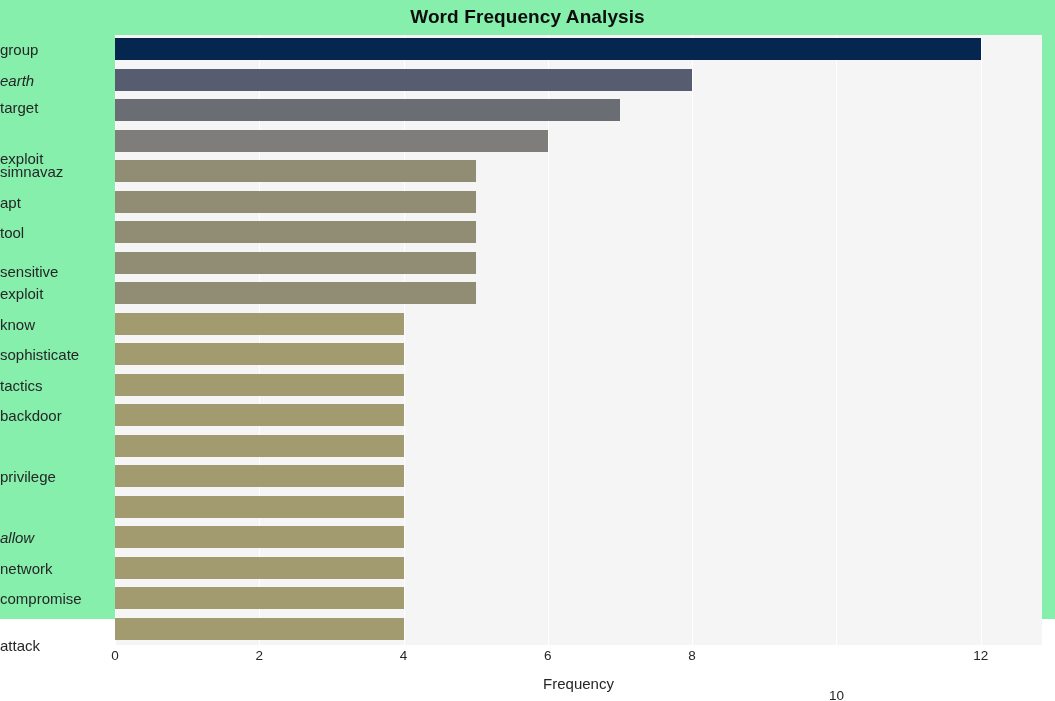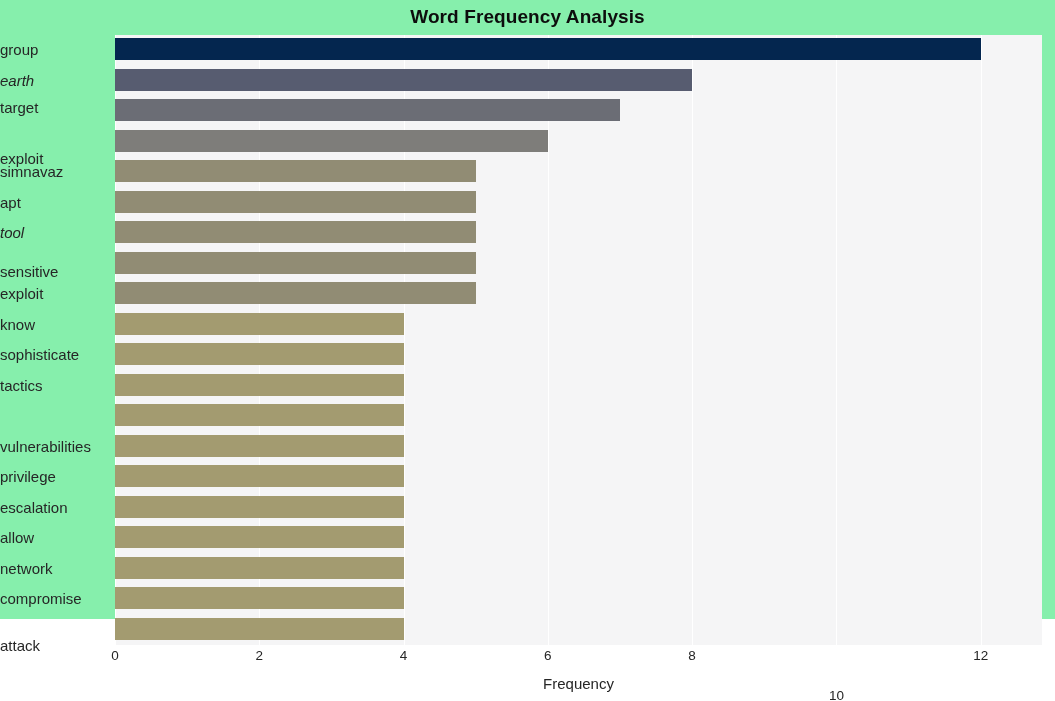--- a/index.html
+++ b/index.html
@@ -199,30 +199,29 @@
       </div>
     </div>
 
   <div id="y-axis">
       <div class="ytick" style="top: 0px; height: 30.5px; line-height: 30.5px;">group</div>
       <div class="ytick" style="top: 30.5px; height: 30.5px; line-height: 30.5px; font-style: italic;">earth</div>
       <div class="ytick" style="top: 58px; height: 30.5px; line-height: 30.5px; padding-left: 26px;">target</div>
       <div class="ytick" style="top: 109px; height: 30.5px; line-height: 30.5px; margin-left: 37px;">exploit</div>
       <div class="ytick" style="top: 122px; height: 30.5px; line-height: 30.5px;">simnavaz</div>
       <div class="ytick" style="top: 152.5px; height: 30.5px; line-height: 30.5px;">apt</div>
-      <div class="ytick" style="top: 183px; height: 30.5px; line-height: 30.5px; font-style: italic;">tool</div>
+      <div class="ytick" style="top: 183px; height: 30.5px; line-height: 30.5px;">tool</div>
       <div class="ytick" style="top: 222px; height: 30.5px; line-height: 30.5px;">sensitive</div>
       <div class="ytick" style="top: 244px; height: 30.5px; line-height: 30.5px;">exploit</div>
       <div class="ytick" style="top: 274.5px; height: 30.5px; line-height: 30.5px;">know</div>
       <div class="ytick" style="top: 305px; height: 30.5px; line-height: 30.5px;">sophisticate</div>
       <div class="ytick" style="top: 335.5px; height: 30.5px; line-height: 30.5px;">tactics</div>
-      <div class="ytick" style="top: 396.5px; height: 30.5px; line-height: 30.5px;">vulnerabilities</div>
+      <div class="ytick" style="top: 366px; height: 30.5px; line-height: 30.5px;">backdoor</div>
       <div class="ytick" style="top: 427px; height: 30.5px; line-height: 30.5px;">privilege</div>
-      <div class="ytick" style="top: 457.5px; height: 30.5px; line-height: 30.5px;">escalation</div>
-      <div class="ytick" style="top: 488px; height: 30.5px; line-height: 30.5px;">allow</div>
+      <div class="ytick" style="top: 488px; height: 30.5px; line-height: 30.5px; font-style: italic;">allow</div>
       <div class="ytick" style="top: 518.5px; height: 30.5px; line-height: 30.5px;">network</div>
       <div class="ytick" style="top: 549px; height: 30.5px; line-height: 30.5px; padding-left: 12px;">compromise</div>
       <div class="ytick" style="top: 579.5px; height: 30.5px; line-height: 30.5px; margin-top: 16px;">attack</div>
     </div>
 
   <div id="x-axis">
       <div class="xtick" style="left: 0px;">0</div>
       <div class="xtick" style="left: 144.28px;">2</div>
       <div class="xtick" style="left: 288.56px;">4</div>
       <div class="xtick" style="left: 432.84px;">6</div>

